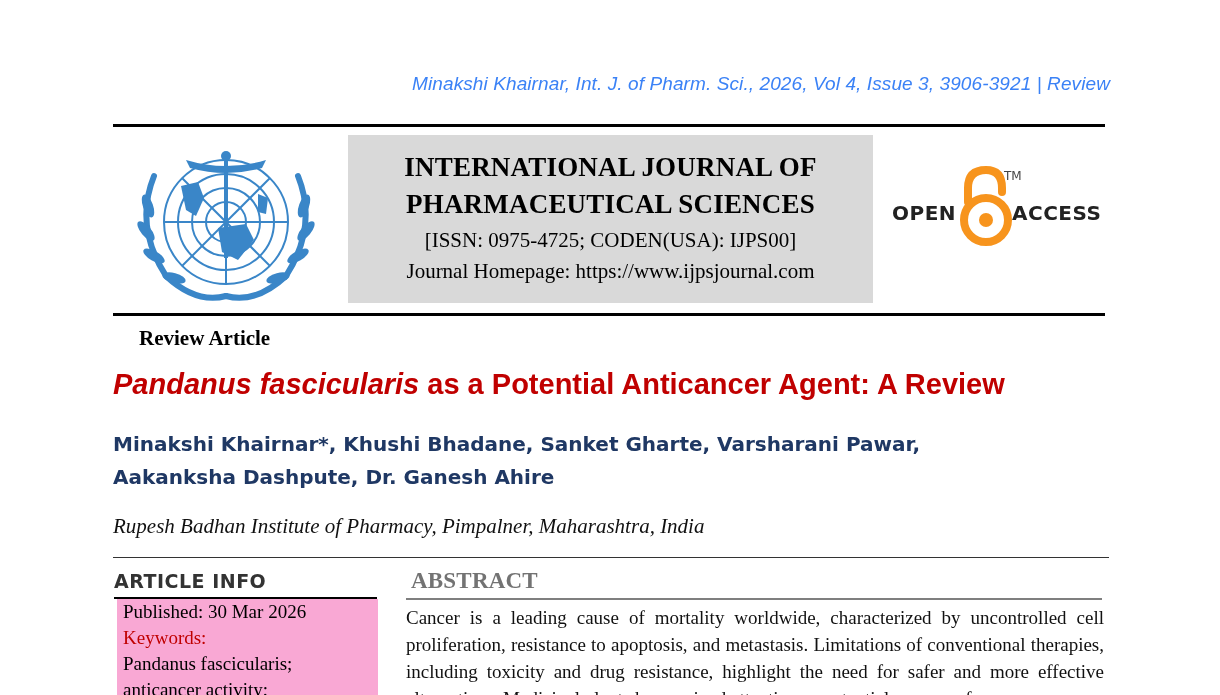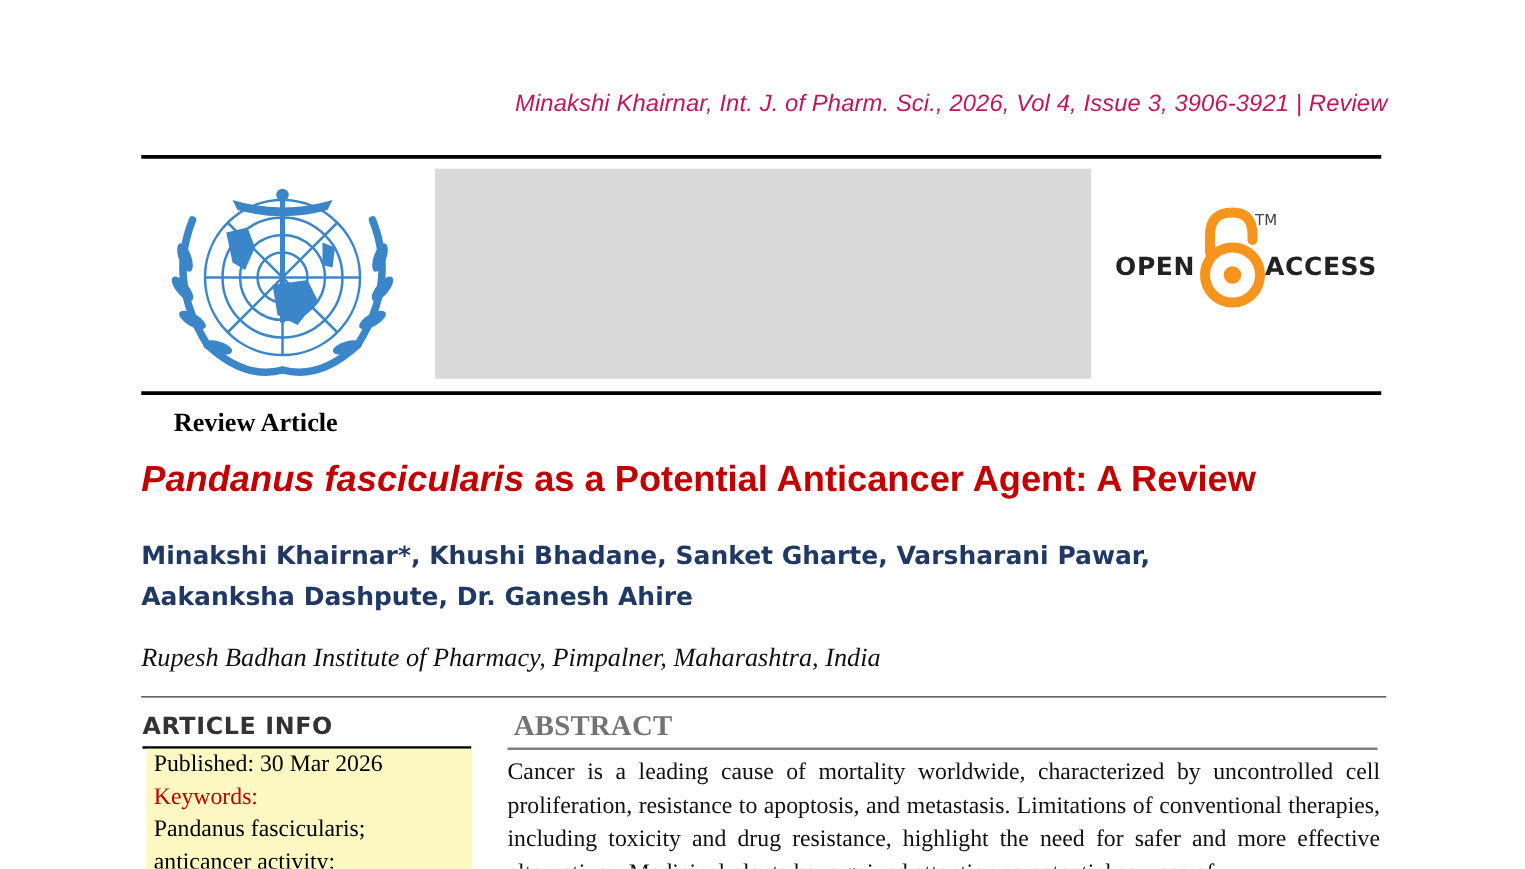--- a/index.html
+++ b/index.html
@@ -1,36 +1,36 @@
 <!DOCTYPE html>
 <html><head>
 <meta charset="utf-8">
 <style>
   html, body { margin: 0; padding: 0; background: #ffffff; }
   body { width: 1220px; height: 695px; overflow: hidden; position: relative; font-family: "Liberation Serif", serif; color: #000; }
-  .running-head { position: absolute; left: 380px; top: 73px; width: 730px; text-align: right; font-family: "Liberation Sans", sans-serif; font-style: italic; font-size: 19px; color: #be185d; letter-spacing: 0.1px; }
+  .running-head { position: absolute; left: 380px; top: 73px; width: 730px; text-align: right; font-family: "Liberation Sans", sans-serif; font-style: italic; font-size: 19px; color: #3b82f6; letter-spacing: 0.1px; }
   .rule-thick { position: absolute; left: 113px; width: 992px; height: 3px; background: #000; }
   .rule-top { top: 124px; }
   .rule-bottom { top: 313px; }
   .logo-left { position: absolute; left: 126px; top: 136px; width: 200px; height: 172px; }
   .masthead-box { position: absolute; left: 348px; top: 135px; width: 525px; height: 168px; background: #d9d9d9; text-align: center; }
   .masthead-title { font-family: "Liberation Serif", serif; font-weight: bold; font-size: 27px; line-height: 37px; margin-top: 14px; color: #000; letter-spacing: 0.2px; }
   .masthead-issn { font-size: 21px; line-height: 31px; margin-top: 2px; }
   .masthead-home { font-size: 21px; line-height: 31px; }
   .oa-logo { position: absolute; left: 878px; top: 162px; width: 230px; height: 90px; }
   .oa-text { position: absolute; top: 39px; font-family: "DejaVu Sans", sans-serif; font-weight: bold; font-size: 20px; color: #222; letter-spacing: 0.5px; }
   .article-type { position: absolute; left: 113px; top: 326px; font-family: "Liberation Serif", serif; font-weight: bold; font-size: 21px; margin-left: 26px; }
   .title { position: absolute; left: 113px; top: 368px; font-family: Liberation Sans, sans-serif; font-weight: bold; font-size: 29px; color: #c00000; white-space: nowrap; }
   .title i { font-style: italic; }
   .authors { position: absolute; left: 113px; top: 428px; width: 900px; font-family: "DejaVu Sans", sans-serif; font-weight: bold; font-size: 20px; line-height: 33px; color: #1f3864; }
   .affil { position: absolute; left: 113px; top: 514px; font-family: "Liberation Serif", serif; font-style: italic; font-size: 21px; color: #111; text-align: center; }
   .rule-thin { position: absolute; left: 113px; top: 557px; width: 996px; height: 1px; background: #333; }
   .info-head { position: absolute; left: 114px; top: 570px; font-family: "DejaVu Sans", sans-serif; font-weight: bold; font-size: 19px; color: #333; letter-spacing: 0.5px; }
   .info-rule { position: absolute; left: 114px; top: 597px; width: 263px; height: 2px; background: #000; }
-  .info-box { position: absolute; left: 117px; top: 599px; width: 261px; height: 96px; background: #fef9c3; overflow: hidden; padding-left: 6px; box-sizing: border-box; font-size: 19px; line-height: 26px; }
+  .info-box { position: absolute; left: 117px; top: 599px; width: 261px; height: 96px; background: #f9a8d4; overflow: hidden; padding-left: 6px; box-sizing: border-box; font-size: 19px; line-height: 26px; }
   .info-box .kw-label { color: #c00000; }
   .abs-head { position: absolute; left: 411px; top: 568px; font-family: "Liberation Serif", serif; font-weight: bold; font-size: 23px; color: #737373; letter-spacing: 0.2px; }
   .abs-rule { position: absolute; left: 406px; top: 598px; width: 696px; height: 2px; background: #7f7f7f; }
   .abs-text { position: absolute; left: 406px; top: 604px; width: 698px; font-size: 19px; line-height: 27px; text-align: justify; color: #111; }
 </style>
 </head>
 <body>
 
 <div class="running-head">Minakshi Khairnar, Int. J. of Pharm. Sci., 2026, Vol 4, Issue 3, 3906-3921 | Review</div>
 
@@ -68,21 +68,25 @@
       <ellipse cx="178" cy="70" rx="5" ry="12" transform="rotate(20 178 70)"></ellipse>
       <ellipse cx="180" cy="95" rx="5" ry="12" transform="rotate(40 180 95)"></ellipse>
       <ellipse cx="172" cy="120" rx="5" ry="12" transform="rotate(60 172 120)"></ellipse>
       <ellipse cx="152" cy="142" rx="5" ry="12" transform="rotate(75 152 142)"></ellipse>
     </g>
   </svg>
 </div>
 
 <div class="masthead-box">
   <div class="masthead-title">
+    <div>INTERNATIONAL JOURNAL OF</div>
+    <div>PHARMACEUTICAL SCIENCES</div>
   </div>
+  <div class="masthead-issn">[ISSN: 0975-4725; CODEN(USA): IJPS00]</div>
+  <div class="masthead-home">Journal Homepage: https://www.ijpsjournal.com</div>
 </div>
 
 <div class="oa-logo">
   <span class="oa-text" style="left:4px;margin-left:10px;">OPEN</span>
   <svg style="position:absolute;left:74px;top:0;" width="70" height="90" viewBox="0 0 70 90">
     <path d="M16 40 L16 26 Q16 8 34 8 Q50 8 50 26 L50 30" fill="none" stroke="#f7941d" stroke-width="8" stroke-linecap="round"></path>
     <circle cx="34" cy="58" r="22" fill="none" stroke="#f7941d" stroke-width="8"></circle>
     <circle cx="34" cy="58" r="7" fill="#f7941d"></circle>
     <text x="52" y="18" font-family="DejaVu Sans, sans-serif" font-size="12" fill="#444">TM</text>
   </svg>

